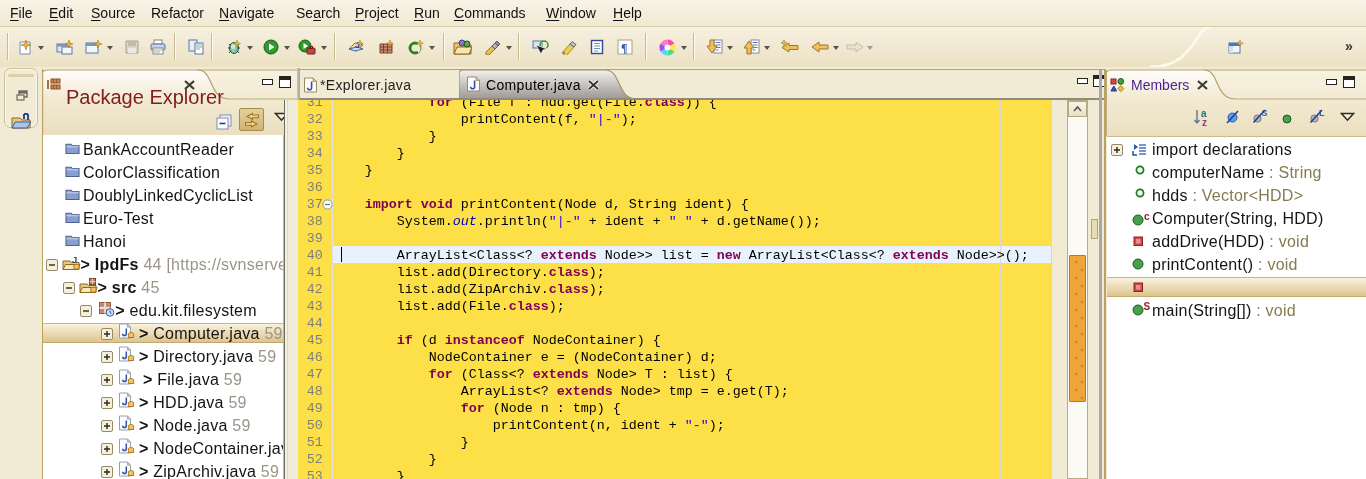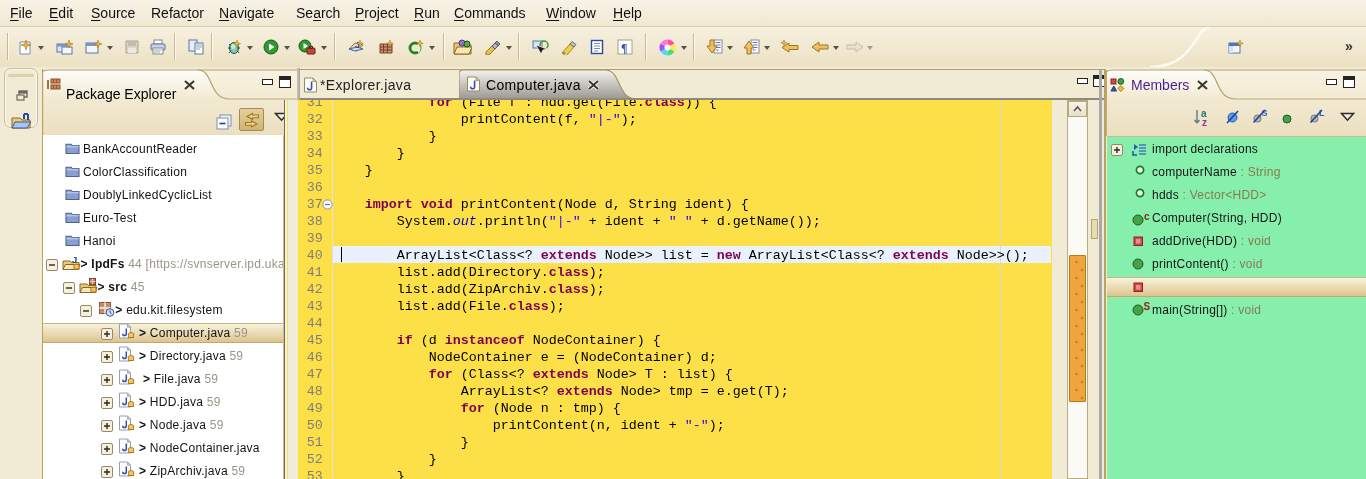--- a/index.html
+++ b/index.html
@@ -9,21 +9,21 @@
 #menubar span{position:absolute;top:5px;font-size:14px;color:#101010}
 #toolbar{left:0;top:27px;width:1366px;height:40px;background:linear-gradient(#f6f0e0,#ece1c3)}
 .sep{position:absolute;top:6px;width:2px;height:27px;border-left:1px solid #c9ba8e;background:#fdfaf2}
 .ti{position:absolute;top:12px}
 .tdd{position:absolute;top:19px;width:0;height:0;border-left:3.5px solid transparent;border-right:3.5px solid transparent;border-top:4px solid #5a5244}
 .vhead{background:linear-gradient(#f8f2e2,#ebdfbf)}
 .mono{font-family:"Liberation Mono",monospace;font-size:13.33px;line-height:17px;white-space:pre}
 .k{color:#7f0055;font-weight:bold}
 .s{color:#2a00ff}
 .fi{color:#0000c0;font-style:italic}
-.trow{position:absolute;font-size:12px;color:#141414;white-space:nowrap;height:17px;line-height:17px;letter-spacing:.25px}
+.trow{position:absolute;font-size:16px;color:#141414;white-space:nowrap;height:17px;line-height:17px;letter-spacing:.25px}
 .fold{position:absolute;width:15px;height:13px}
 .pm{position:absolute;width:12px;height:12px}
 .gy{color:#9b9589}
 .ol{color:#847c50}
 </style></head>
 <body>
 <svg width="0" height="0" style="position:absolute">
     <defs>
 <g id="folder">
         <path d="M1 3.2h5.2l1 1.3H14v8H1z" fill="#89a0cf" stroke="#4e6096" stroke-width="1.1"></path>
@@ -247,21 +247,21 @@
     <path d="M156 2 L255 2" stroke="#b4a06a" stroke-width="1.2"></path>
     <path d="M188 31 L255 31" stroke="#bfae7e" stroke-width="1"></path>
     <path d="M.6 2 L.6 68" stroke="#b4a06a" stroke-width="1.2"></path>
   </svg>
 <svg class="abs" style="left:47px;top:78px" width="14" height="13">
     <path d="M1 2v9" stroke="#8c5028" stroke-width="1.6"></path>
     <rect x="4" y="1" width="9" height="4" fill="#c88858" stroke="#8c5028"></rect>
     <rect x="4" y="7" width="9" height="4" fill="#c88858" stroke="#8c5028"></rect>
     <path d="M6.5 1v4M9.5 1v4M6.5 7v4M9.5 7v4" stroke="#8c5028" stroke-width=".8"></path>
   </svg>
-<div class="abs" style="left:66px;top:86px;font-size:14px;color:#000000">Package Explorer</div>
+<div class="abs" style="left:66px;top:86px;font-size:20px;color:#7f1d1d">Package Explorer</div>
 <svg class="abs" style="left:183px;top:79px" width="13" height="12">
     <path d="M2 2l9 8M11 2l-9 8" stroke="#3c3c34" stroke-width="2.2"></path>
     <path d="M2 2l9 8M11 2l-9 8" stroke="#3c3c34" stroke-width="1"></path>
   </svg>
 <div class="abs" style="left:262px;top:79px;width:11px;height:6px;background:#fff;border:1.6px solid #26241e"></div>
 <div class="abs" style="left:279px;top:76px;width:12px;height:12px;background:#fff;border:1.6px solid #26241e;border-top:4.5px solid #26241e"></div>
 <svg class="abs" style="left:216px;top:114px" width="17" height="17">
     <rect x="4" y="1" width="11" height="11" fill="#eef2f8" stroke="#7a90b8"></rect>
     <rect x="1" y="4" width="11" height="11" fill="#fdfdfd" stroke="#7a90b8"></rect>
     <path d="M3.5 9.5h6" stroke="#20409c" stroke-width="1.6"></path>
@@ -522,21 +522,21 @@
 <svg class="abs" style="left:1309px;top:108px" width="16" height="17">
     <circle cx="5.5" cy="10.5" r="3.6" fill="#b8b8b8" stroke="#787878"></circle>
     <text x="10" y="8" font-size="9" font-weight="bold" fill="#3060b0" font-family="Liberation Sans">L</text>
     <path d="M13 2L1.5 14.5" stroke="#2040a0" stroke-width="1.6"></path>
   </svg>
 <svg class="abs" style="left:1340px;top:112px" width="15" height="10">
     <path d="M1.5 1.5h12L7.5 8.2z" fill="#f6f0dc" stroke="#2e2a24" stroke-width="1.5"></path>
   </svg>
 <div class="abs" style="left:1104.2px;top:69px;width:1.6px;height:410px;background:#bba263"></div>
 <div class="abs" style="left:1106.7px;top:135.5px;width:259.3px;height:1px;background:#cbbb90"></div>
-<div class="abs" style="left:1106.7px;top:136.5px;width:259.3px;height:342.5px;background:#86efac;overflow:hidden">
+<div class="abs" style="left:1106.7px;top:136.5px;width:259.3px;height:342.5px;background:#ffffff;overflow:hidden">
 <div class="abs" style="left:0px;top:140.5px;width:260px;height:20px;background:linear-gradient(#f8f2dc,#ddc48f);border-top:1px solid #cab684;border-bottom:1px solid #c0a86e"></div>
 <svg class="pm" style="left:4px;top:7px">
       <use href="#plus"></use>
     </svg>
 <svg class="abs" style="left:24px;top:5px" width="17" height="16">
       <path d="M3 2l4 3-4 3z" fill="#2858b0"></path>
       <path d="M8 3h7M8 6h7M8 9h7M8 12h7" stroke="#4878c0" stroke-width="1.5"></path>
       <path d="M2 9v4h4" fill="none" stroke="#185898" stroke-width="1.5"></path>
     </svg>
 <div class="trow" style="left:45.3px;top:4px">import declarations</div>

